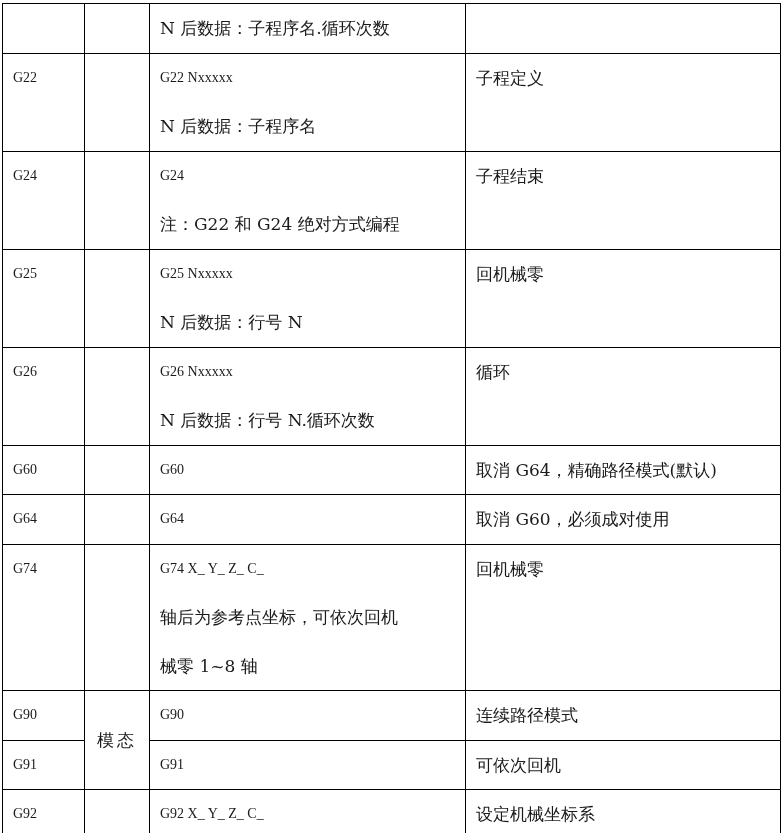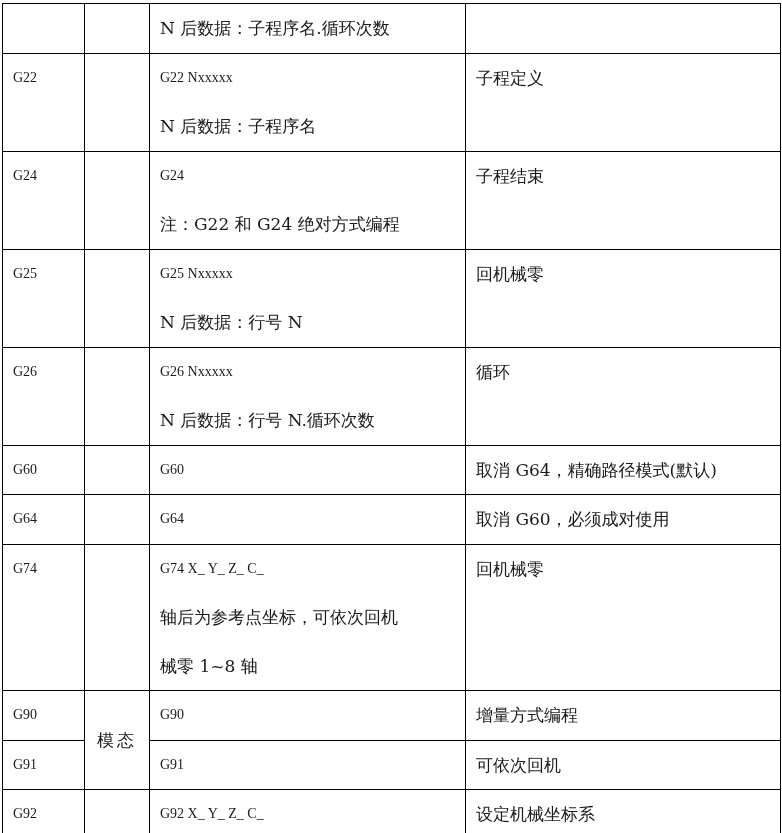--- a/index.html
+++ b/index.html
@@ -189,21 +189,21 @@
           </div>
         </td>
       <td class="c-type merged" rowspan="2"><span>模态</span></td>
       <td class="c-fmt">
           <div class="cell">
         <span class="line code">G90</span>
       </div>
         </td>
       <td class="c-desc">
           <div class="cell">
-            <span class="line">增量方式编程</span>
+            <span class="line">连续路径模式</span>
           </div>
         </td>
     </tr>
 
     <tr style="height:48px">
       <td class="c-code">
           <div class="cell">
             <span class="line code">G91</span>
           </div>
         </td>

